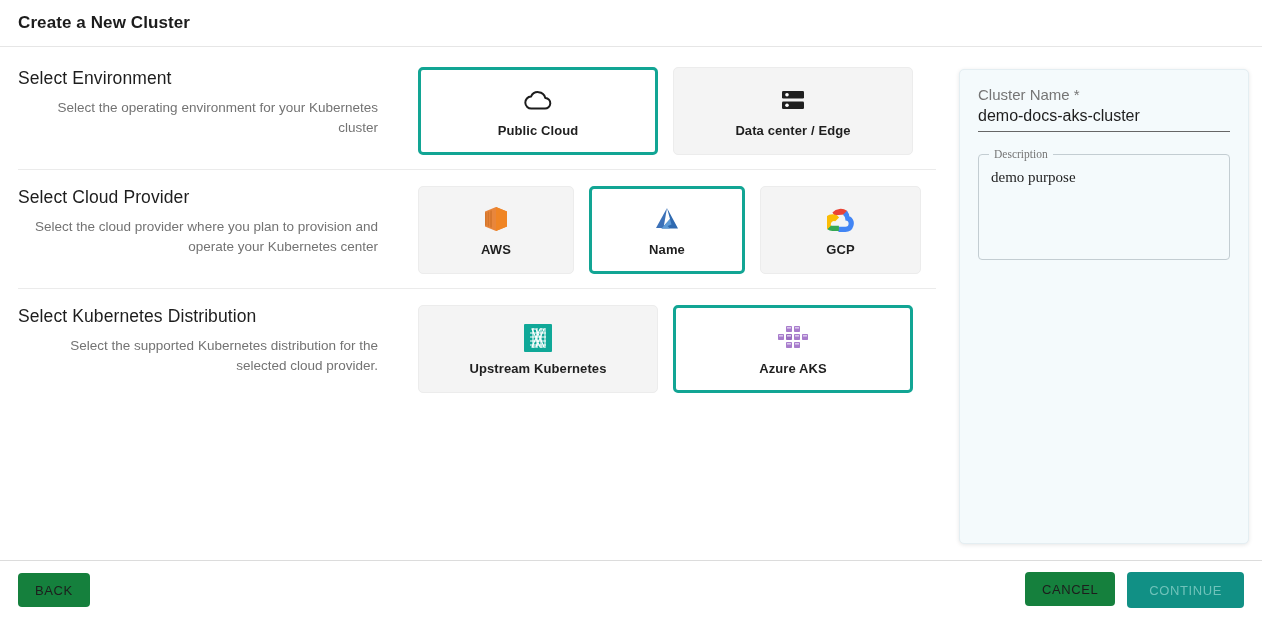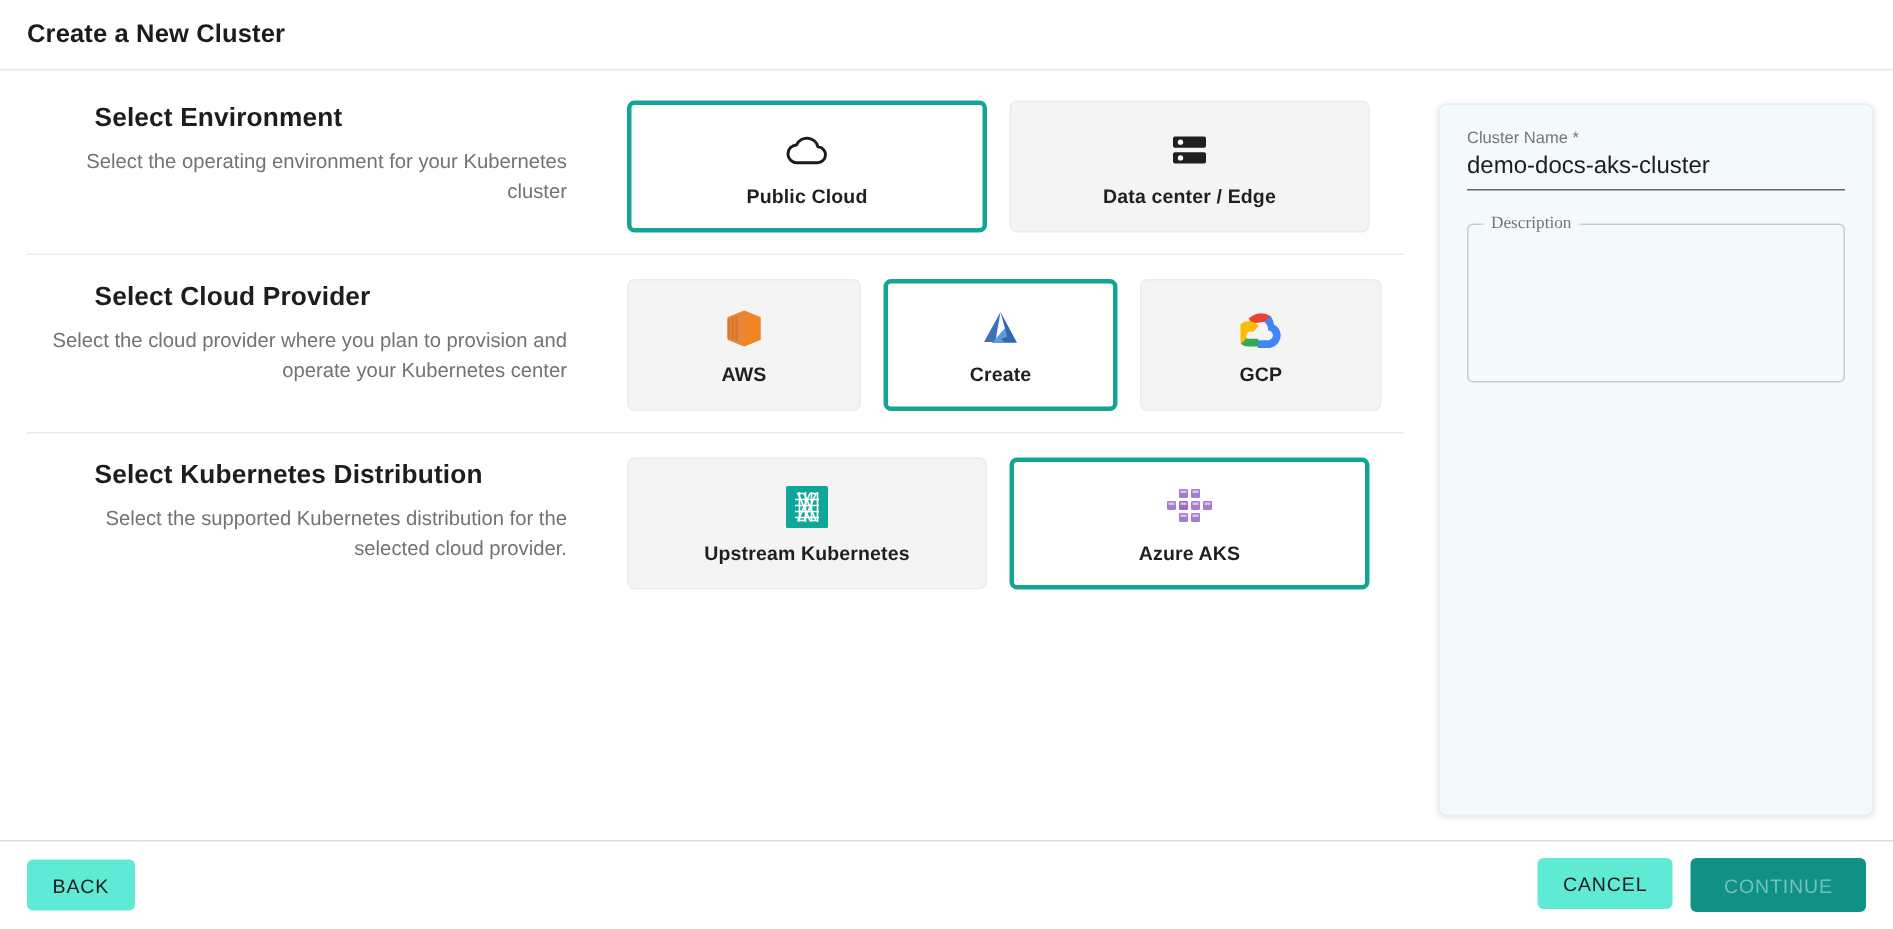--- a/index.html
+++ b/index.html
@@ -47,25 +47,24 @@
     display: flex;
     align-items: flex-start;
     padding-bottom: 14px;
   }
   .section + .section { padding-top: 14px; }
   .section.divided { border-top: 1px solid #ebebeb; width: 918px; }
 
   .section-info { width: 400px; padding-top: 3px; }
   .section-title {
     font-size: 17.5px;
-    font-weight: bold;
+    font-weight: normal;
     color: #1d1d1d;
     letter-spacing: 0.1px;
     margin-bottom: 9px;
-    margin-left: 45px;
   }
   .section-desc {
     font-size: 13.5px;
     line-height: 20px;
     color: #737373;
     max-width: 360px;
     text-align: right;
   }
 
   .card-row { display: flex; gap: 15px; padding-top: 2px; justify-content: flex-end; }
@@ -110,21 +109,21 @@
     height: 475px;
     background: #f4fafc;
     border: 1px solid #e4eef2;
     border-radius: 5px;
     box-shadow: 0 1px 4px rgba(0,0,0,0.10);
     padding: 16px;
   }
 
   .field-filled { padding: 0 2px; margin-bottom: 22px; }
   .field-label {
-    font-size: 11px;
+    font-size: 15px;
     color: #757575;
     margin-bottom: 4px;
     display: block;
   }
   .field-value {
     font-size: 16px;
     color: #1e1e1e;
     padding-bottom: 6px;
     border-bottom: 1px solid #666;
     min-height: 22px;
@@ -168,21 +167,21 @@
   .btn {
     border: none;
     border-radius: 4px;
     height: 34px;
     padding: 0 17px;
     font-family: "Liberation Sans", sans-serif;
     font-size: 13px;
     letter-spacing: 0.6px;
     cursor: pointer;
   }
-  .btn-grey { background: #5eead4; color: #1d1d1d; }
+  .btn-grey { background: #15803d; color: #1d1d1d; }
   .btn-primary {
     background: #119085;
     color: #6fc2ba;
     height: 36px;
     padding: 0 22px;
   }
 
   svg { display: block; }
 </style>
 </head>
@@ -246,21 +245,21 @@
         </div>
 
         <div class="opt-card selected" style="width:156px;">
           <span class="card-icon">
             <svg width="28" height="26" viewBox="0 0 28 26">
               <path d="M14 2 3 22h7.5L14 2z" fill="#3c71b8"></path>
               <path d="M14 2l3 11-8.5 9.5H25L14 2z" fill="#2f6ab0"></path>
               <path d="M8.5 22.5 17 13l1.5 5.5-4 1.5 2.5 2.5z" fill="#5e9bd6"></path>
             </svg>
           </span>
-          <span class="card-label">Create</span>
+          <span class="card-label">Name</span>
         </div>
 
         <div class="opt-card" style="width:161px;">
           <span class="card-icon">
             <svg width="28" height="26" viewBox="0 0 28 26">
               <path d="M17.6 8.4l2.6-2.6-.2-1.1A11.6 11.6 0 0 0 5.4 6.4l2.3 3.3 3.6-.6z" fill="#ea4335"></path>
               <path d="M22.4 10.6a11.5 11.5 0 0 0-2.4-5.9L16 8.8a6.4 6.4 0 0 1 2.4 5v.6a3.2 3.2 0 1 1 0 6.4h-6.5l-.6.7v3.9l.6.6h6.5a8.4 8.4 0 0 0 4.6-15.4z" fill="#4285f4"></path>
               <path d="M5.4 25h6.5v-5.2H5.4a3.1 3.1 0 0 1-1.3-.3l-1 .3-2.6 2.6-.2.9A8.3 8.3 0 0 0 5.4 25z" fill="#34a853"></path>
               <path d="M5.4 8.2A8.4 8.4 0 0 0 .3 23.3l3.8-3.8a3.2 3.2 0 0 1 4.2-4.2l3.8-3.8a8.4 8.4 0 0 0-6.7-3.3z" fill="#fbbc05"></path>
             </svg>
@@ -327,20 +326,21 @@
 
   <div class="form-panel">
 
     <div class="field-filled">
       <span class="field-label">Cluster Name *</span>
       <div class="field-value">demo-docs-aks-cluster</div>
     </div>
 
     <div class="field-outlined">
       <span class="notch-label">Description</span>
+      <div class="area-value">demo purpose</div>
     </div>
 
   </div>
 
 </div>
 
 <div class="page-footer">
   <button class="btn btn-grey">BACK</button>
   <div class="footer-right">
     <button class="btn btn-grey">CANCEL</button>

